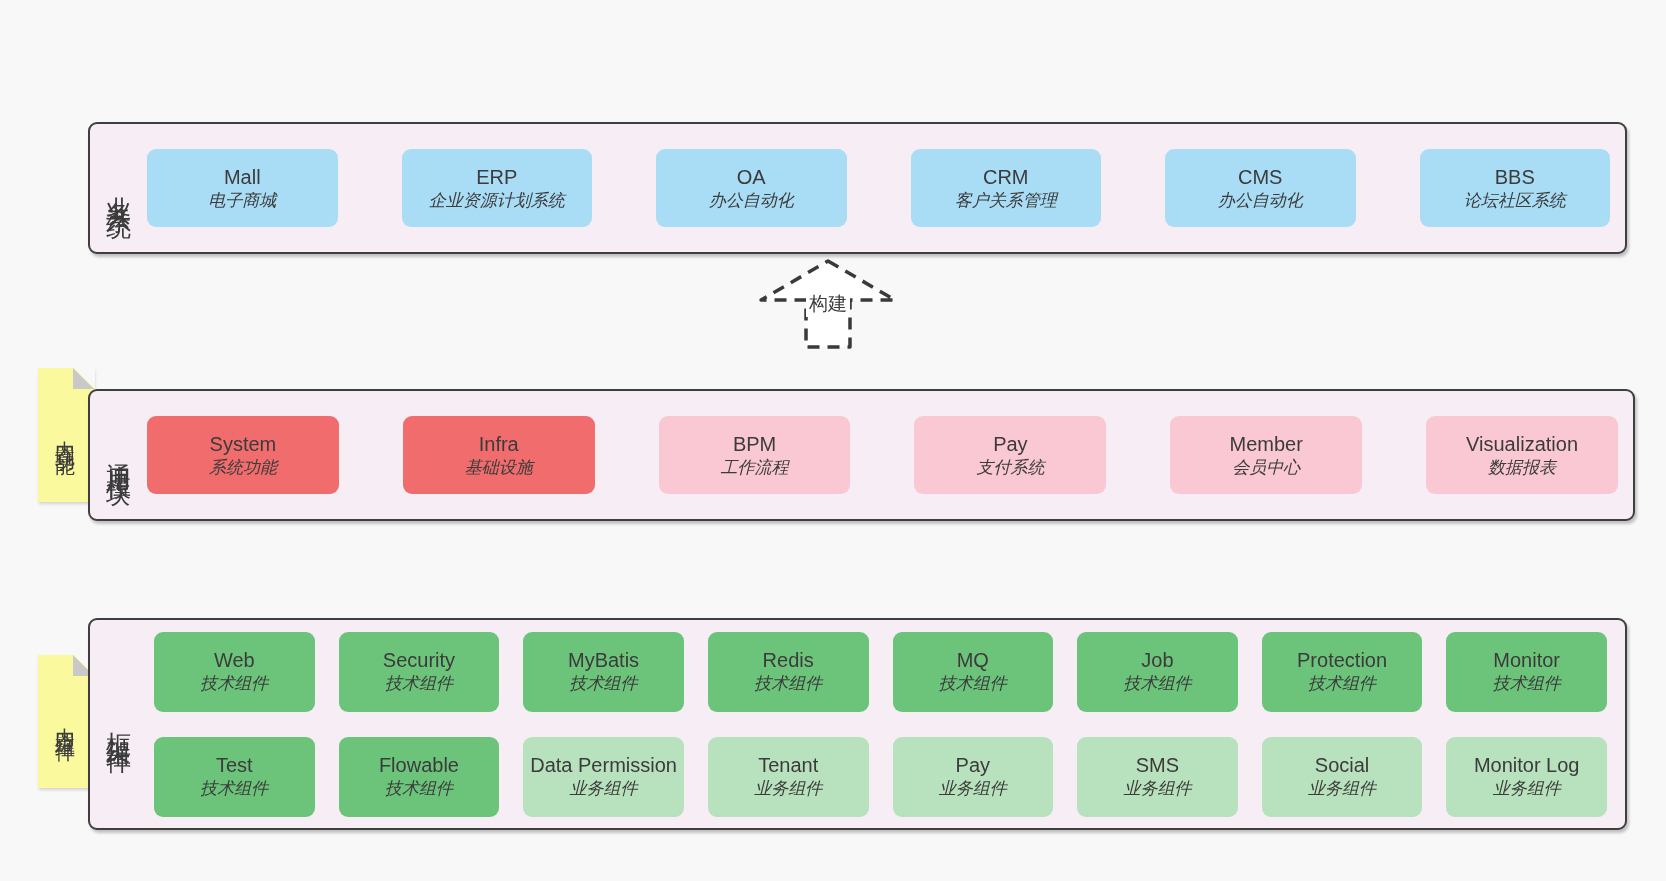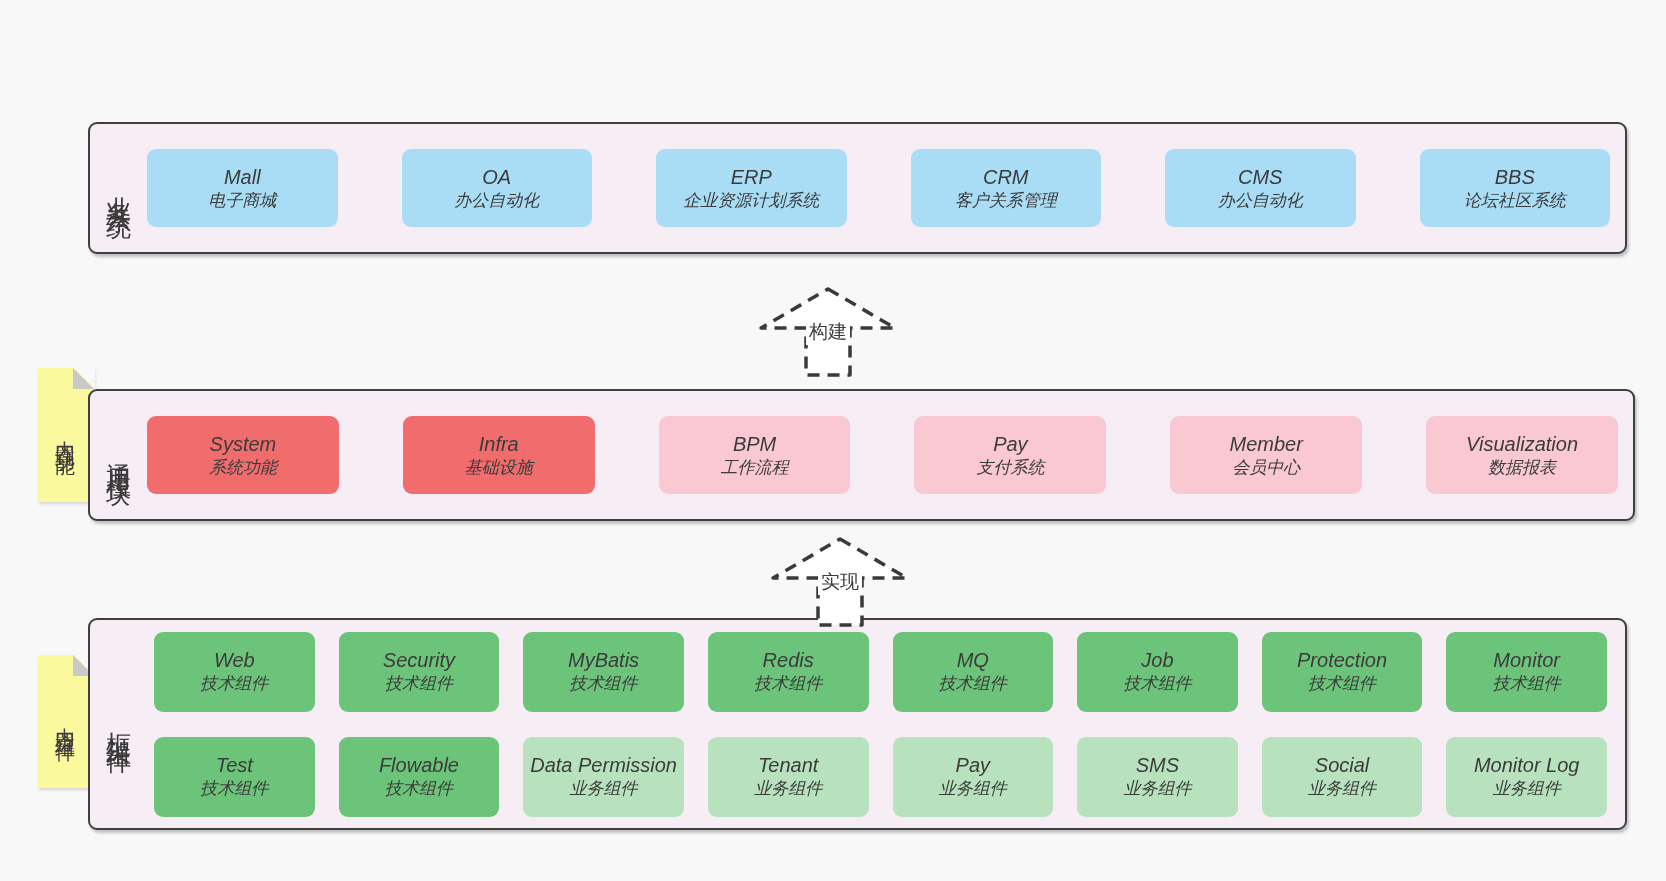--- a/index.html
+++ b/index.html
@@ -58,21 +58,21 @@
     border-radius: 9px;
     display: flex; flex-direction: column;
     align-items: center; justify-content: center;
     text-align: center;
     color: var(--text, #3B3B3B);
     line-height: 1.32;
     padding: 2px 4px;
     box-sizing: border-box;
   }
   .panel-3 .box { height: 80px; }
-  .box .title { font-size: 20px; font-style: italic; }
+  .box .title { font-size: 20px; }
   .box .sub   { font-size: 17px; font-style: italic; }
 
   .box.blue        { background: var(--box-blue, #A9DCF5); }
   .box.red         { background: var(--box-red, #F16C6C); }
   .box.pink        { background: var(--box-pink, #FAC8D2); }
   .box.green       { background: var(--box-green, #6CC47B); }
   .box.green-light { background: var(--box-green-light, #B7E2BD); }
 
   
   .tab {
@@ -106,21 +106,20 @@
     width: 21px; height: 21px;
     background: var(--fold-gray, #C9C9C9);
     clip-path: polygon(0 0, 100% 100%, 0 100%);
   }
 
   
   .arrow {
     position: absolute;
     width: 140px; height: 92px;
     z-index: 3;
-    margin-top: 28px;
   }
   .arrow-1 { left: 758px; top: 258px; }
   .arrow-2 { left: 770px; top: 508px; }
   .arrow svg { display: block; }
   .arrow-label {
     position: absolute;
     left: 50%; top: 33px;
     transform: translateX(-50%);
     background: #FFFFFF;
     padding: 0 3px;
@@ -147,26 +146,26 @@
 
   <section class="panel panel-1">
     <div class="v-label">业务系统</div>
     <div class="rows">
         <div class="row">
           <div class="box blue">
             <span class="title">Mall</span>
             <span class="sub">电子商城</span>
           </div>
           <div class="box blue">
+            <span class="title">ERP</span>
+            <span class="sub">企业资源计划系统</span>
+          </div>
+          <div class="box blue">
             <span class="title">OA</span>
             <span class="sub">办公自动化</span>
-          </div>
-          <div class="box blue">
-            <span class="title">ERP</span>
-            <span class="sub">企业资源计划系统</span>
           </div>
           <div class="box blue">
             <span class="title">CRM</span>
             <span class="sub">客户关系管理</span>
           </div>
           <div class="box blue">
             <span class="title">CMS</span>
             <span class="sub">办公自动化</span>
           </div>
           <div class="box blue">
@@ -283,20 +282,14 @@
       </div>
   </section>
 
   <div class="arrow arrow-1">
     <svg viewBox="0 0 140 92" width="140" height="92">
       <polygon points="70,3 137,42 92,42 92,89 48,89 48,42 3,42" fill="#FFFFFF" stroke="#3A3A3A" stroke-width="3.5" stroke-dasharray="12 8" stroke-linejoin="round"></polygon>
     </svg>
     <span class="arrow-label">构建</span>
   </div>
 
-  <div class="arrow arrow-2">
-    <svg viewBox="0 0 140 92" width="140" height="92">
-      <polygon points="70,3 137,42 92,42 92,89 48,89 48,42 3,42" fill="#FFFFFF" stroke="#3A3A3A" stroke-width="3.5" stroke-dasharray="12 8" stroke-linejoin="round"></polygon>
-    </svg>
-    <span class="arrow-label">实现</span>
-  </div>
 
 </div>
 
 </body></html>

